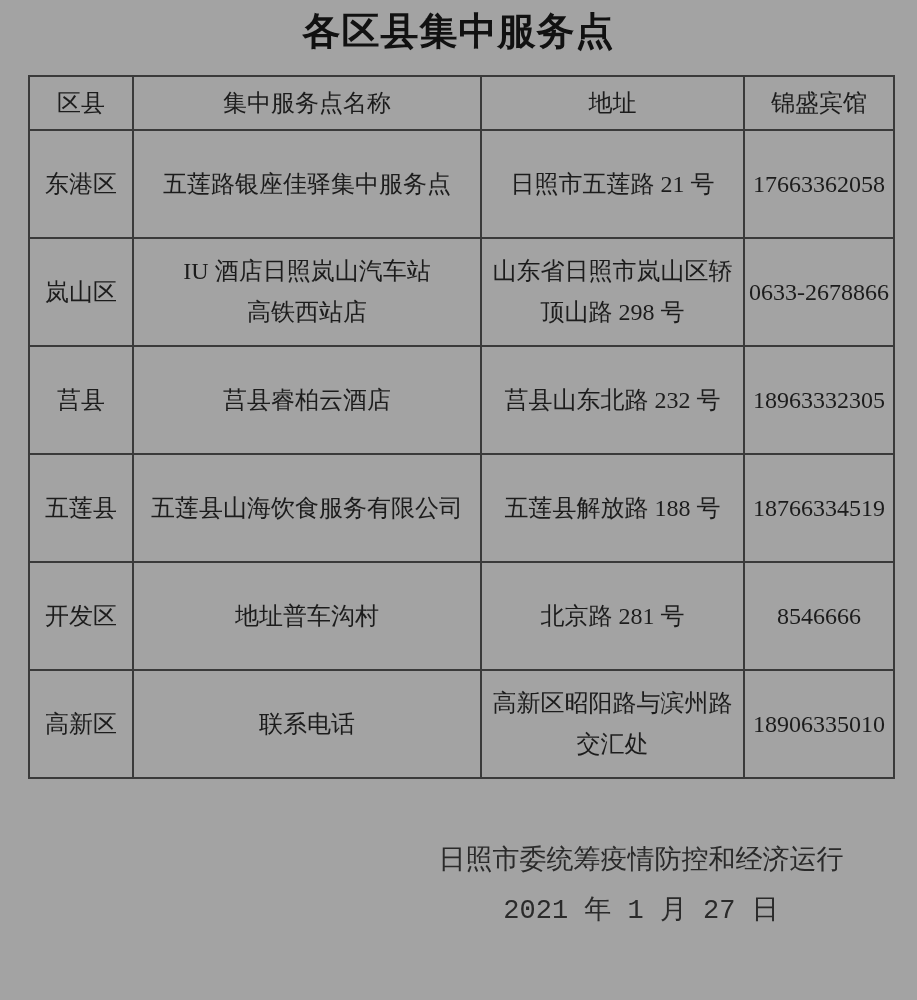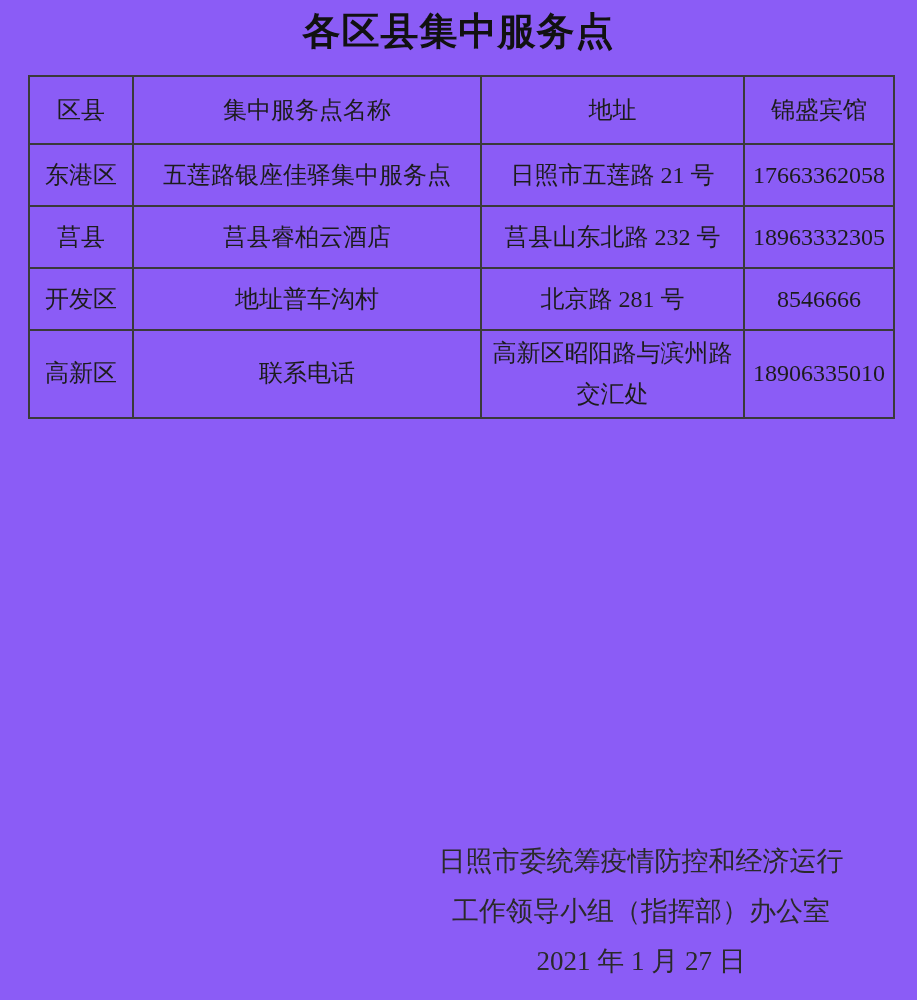--- a/index.html
+++ b/index.html
@@ -3,21 +3,21 @@
 <meta charset="utf-8">
 <style>
   * { margin: 0; padding: 0; box-sizing: border-box; }
   html, body {
     width: 917px; height: 1000px;
     background: #ffffff;
     overflow: hidden;
     font-family: "Liberation Serif", "DejaVu Serif", serif;
     color: #1c1c1c;
   }
-  .page { position: relative; width: 917px; height: 1000px; background: #8b5cf6; }
+  .page { position: relative; width: 917px; height: 1000px; background: #a3a3a3; }
 
   .doc-title {
     position: absolute;
     top: 6px; left: 0;
     width: 917px;
     text-align: center;
     font-size: 38px;
     font-weight: bold;
     letter-spacing: 1px;
     color: #111111;
@@ -34,37 +34,38 @@
     border: 2px solid #3a3a3a;
     text-align: center;
     vertical-align: middle;
     font-size: 24px;
     font-weight: normal;
     line-height: 1.7;
     white-space: pre-line;
     padding: 2px 4px;
     color: #1c1c1c;
   }
-  table.service-table tr.header-row th { height: 68px; }
-  table.service-table tr.data-row td { height: 62px; }
+  table.service-table tr.header-row th { height: 54px; }
+  table.service-table tr.data-row td { height: 108px; }
 
   col.c-district { width: 104px; }
   col.c-name     { width: 348px; }
   col.c-address  { width: 263px; }
   col.c-phone    { width: 150px; }
 
   .doc-footer {
     position: absolute;
     top: 836px;
     left: 365px;
     width: 552px;
     text-align: center;
     font-size: 27px;
     line-height: 50px;
     color: #2a2a2a;
+    font-family: Liberation Mono, monospace;
   }
 </style>
 </head>
 <body>
 
 <div class="page">
 
   <div class="doc-title">各区县集中服务点</div>
 
   <table class="service-table">
@@ -81,40 +82,53 @@
         <th>地址</th>
         <th>锦盛宾馆</th>
       </tr>
       <tr class="data-row">
         <td>东港区</td>
         <td>五莲路银座佳驿集中服务点</td>
         <td>日照市五莲路 21 号</td>
         <td>17663362058</td>
       </tr>
       <tr class="data-row">
+        <td>岚山区</td>
+        <td>IU 酒店日照岚山汽车站
+高铁西站店</td>
+        <td>山东省日照市岚山区轿
+顶山路 298 号</td>
+        <td>0633-2678866</td>
+      </tr>
+      <tr class="data-row">
         <td>莒县</td>
         <td>莒县睿柏云酒店</td>
         <td>莒县山东北路 232 号</td>
         <td>18963332305</td>
+      </tr>
+      <tr class="data-row">
+        <td>五莲县</td>
+        <td>五莲县山海饮食服务有限公司</td>
+        <td>五莲县解放路 188 号</td>
+        <td>18766334519</td>
       </tr>
       <tr class="data-row">
         <td>开发区</td>
         <td>地址普车沟村</td>
         <td>北京路 281 号</td>
         <td>8546666</td>
       </tr>
       <tr class="data-row">
         <td>高新区</td>
         <td>联系电话</td>
         <td>高新区昭阳路与滨州路
 交汇处</td>
         <td>18906335010</td>
       </tr>
     </tbody>
   </table>
 
   <div class="doc-footer">
     <div>日照市委统筹疫情防控和经济运行</div>
-    <div>工作领导小组（指挥部）办公室</div>
     <div>2021 年 1 月 27 日</div>
   </div>
 
 </div>
 
 </body></html>

